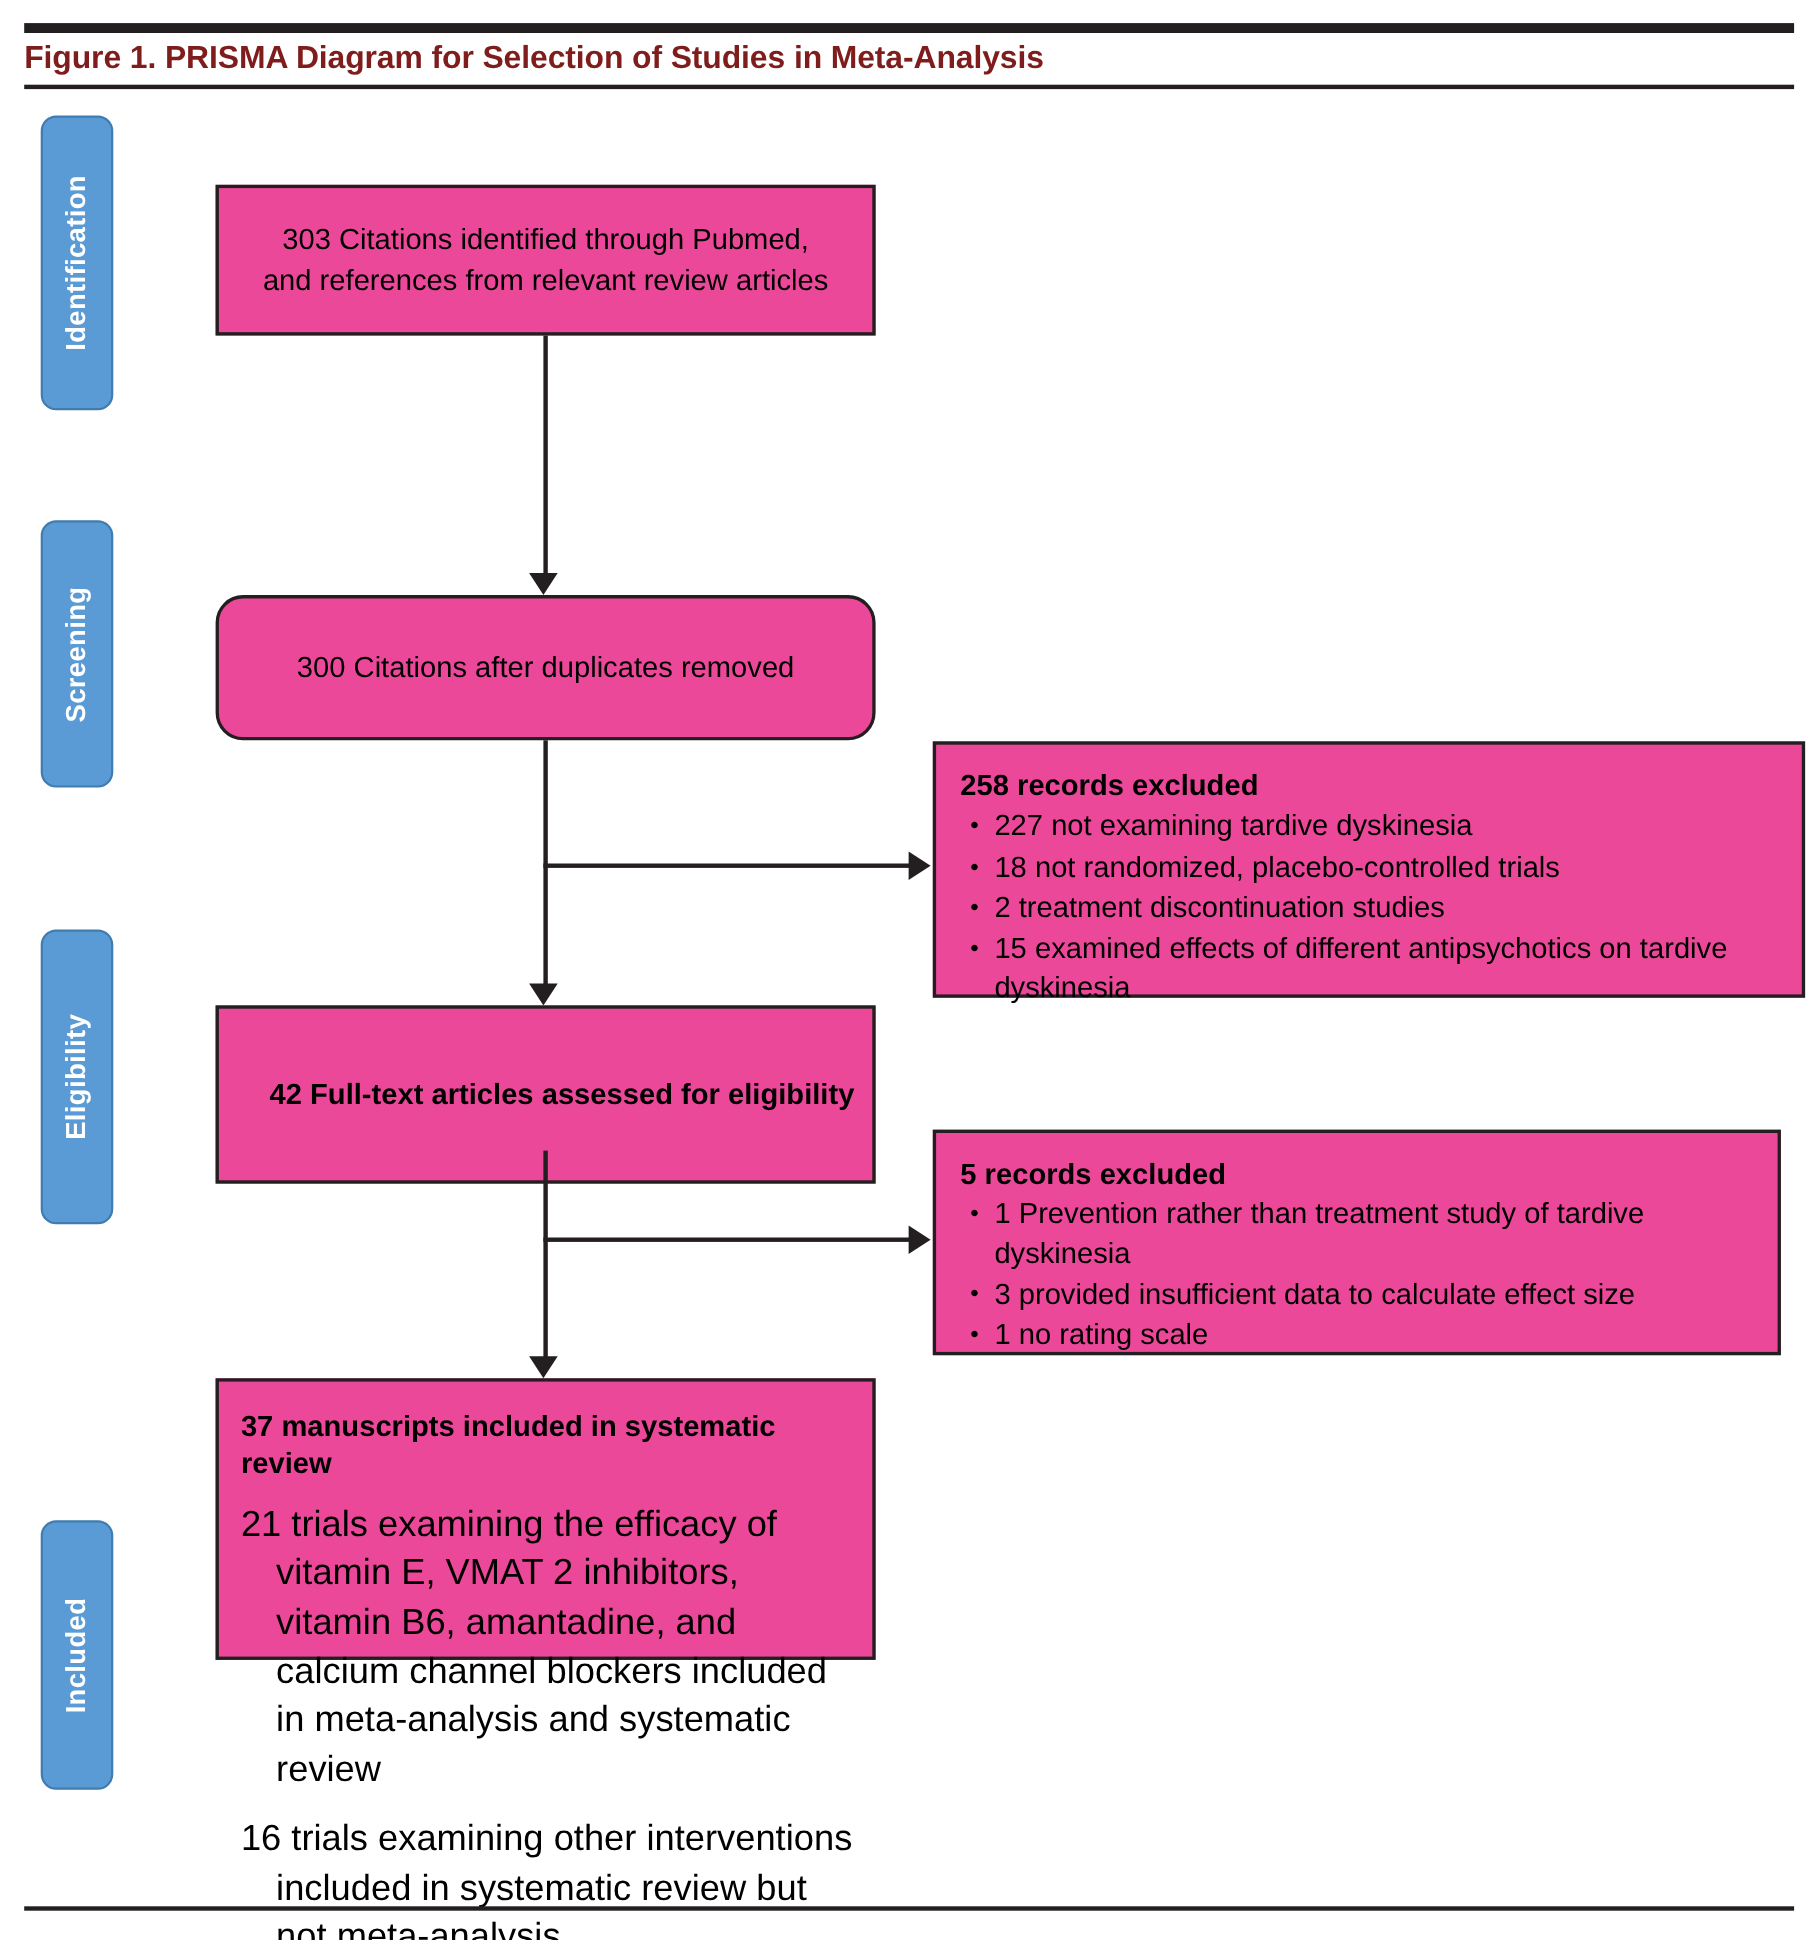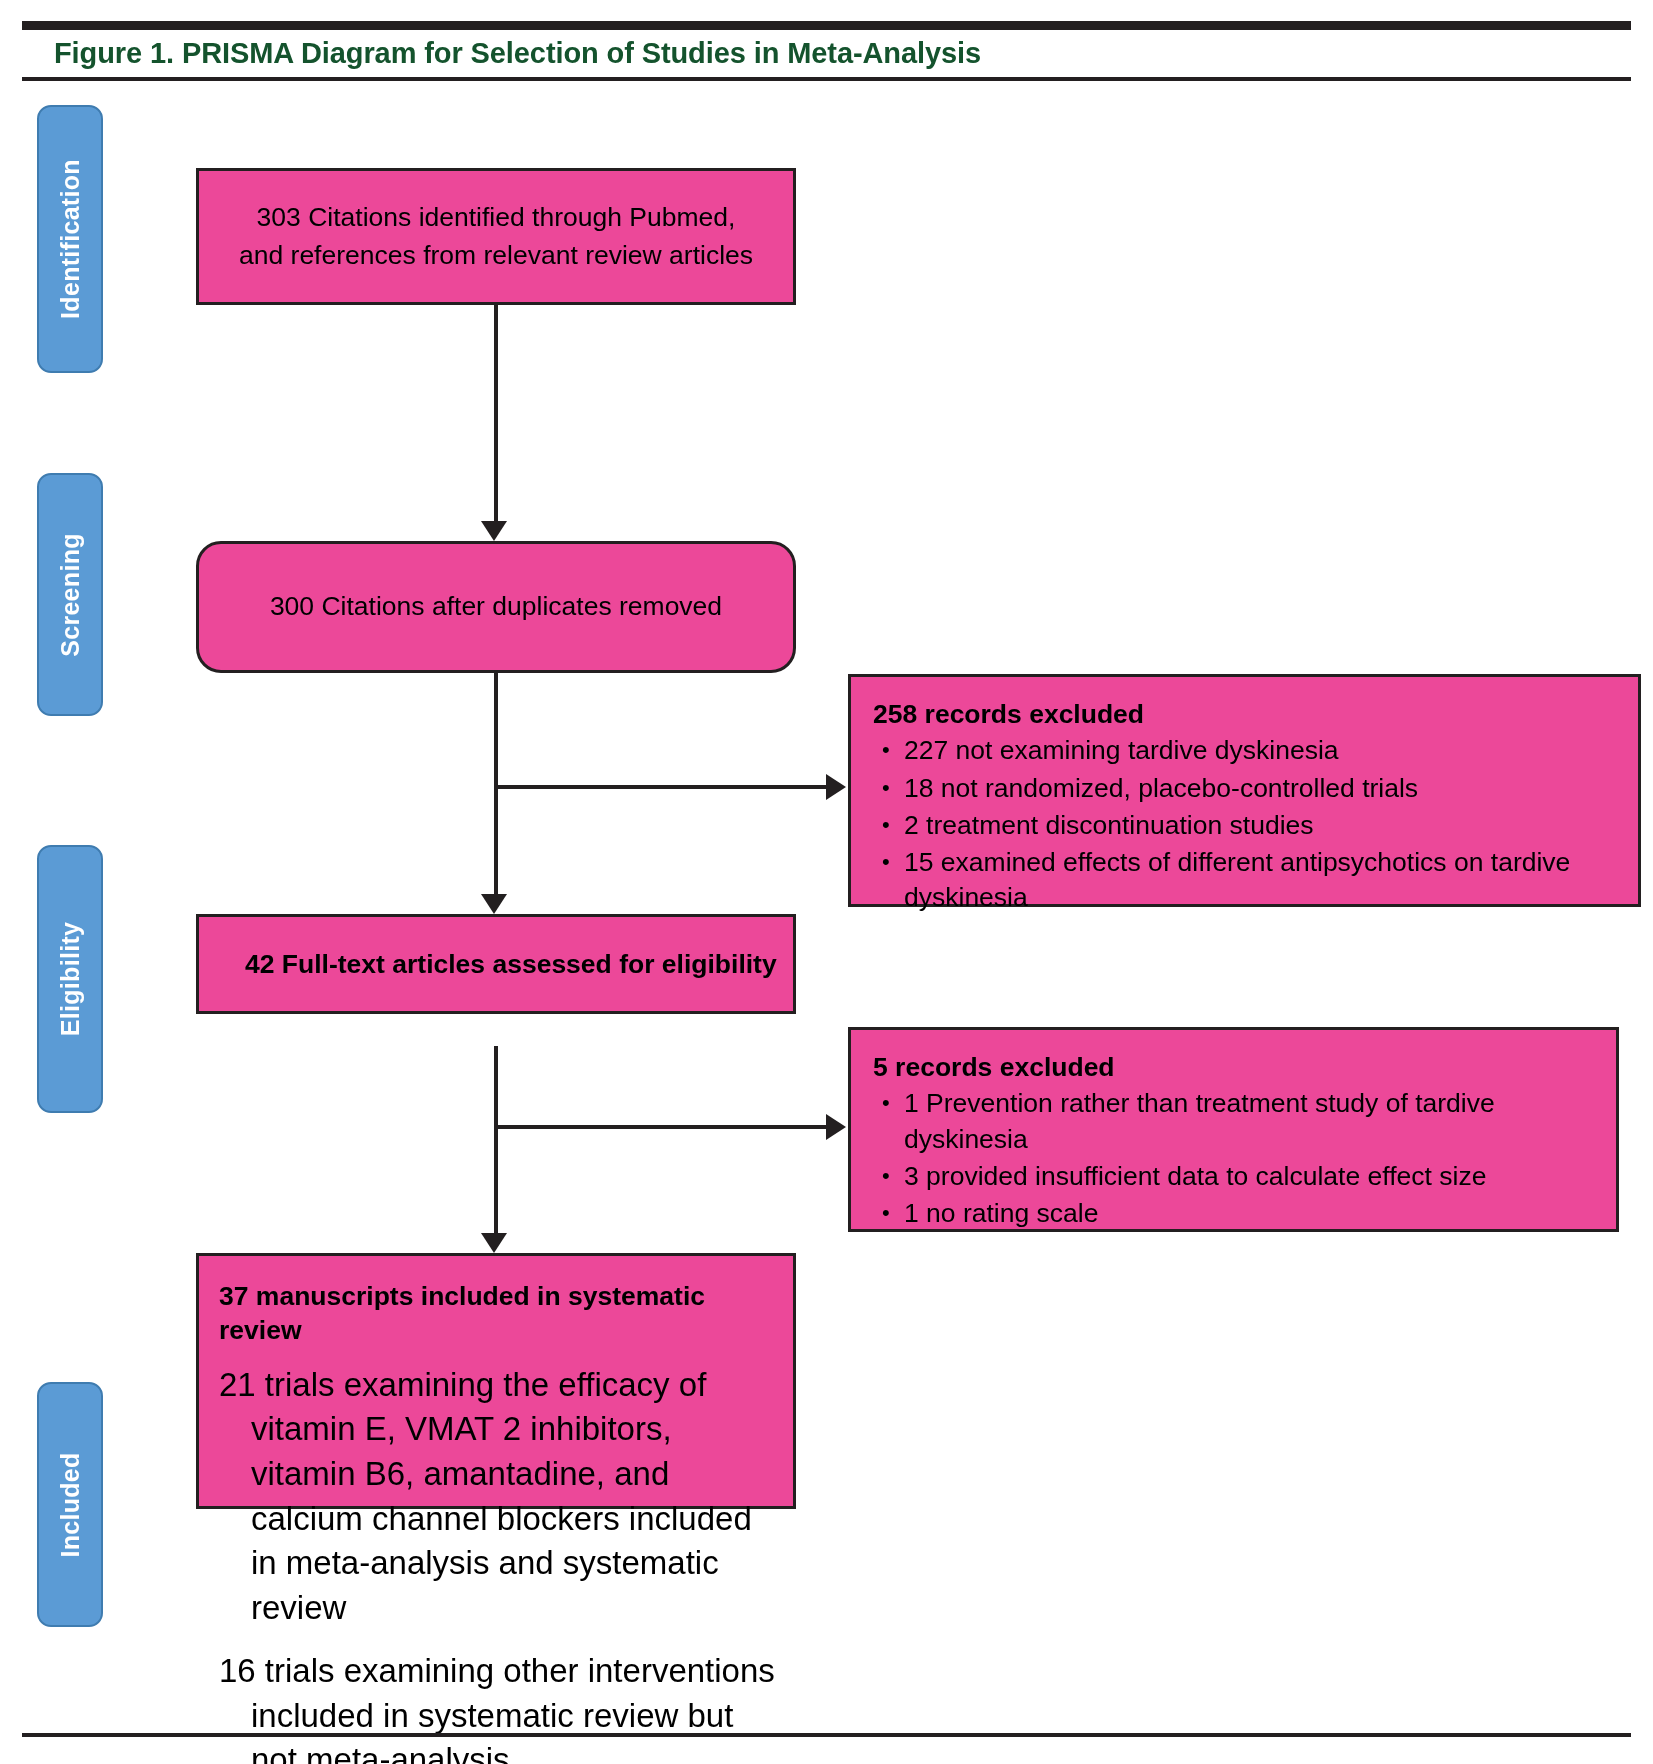--- a/index.html
+++ b/index.html
@@ -45,23 +45,22 @@
   #figure-title {
     position: absolute;
     left: 22px;
     top: 31px;
     width: 1600px;
     height: 44px;
     line-height: 44px;
     font-size: 29px;
     font-weight: bold;
     letter-spacing: -0.1px;
-    color: #14532d;
+    color: #7f1d1d;
     white-space: nowrap;
-    margin-left: 32px;
   }
 
   
   .stage-label {
     position: absolute;
     left: 37px;
     width: 66px;
     background: #5b9bd5;
     border: 2px solid #3f7cb0;
     border-radius: 14px;
@@ -138,21 +137,21 @@
     font-size: 33px;
     line-height: 1.35;
     padding-left: 32px;
     text-indent: -32px;
   }
 
   
   #box-identified   { left: 196px; top: 168px;  width: 600px; height: 137px; }
   #box-duplicates   { left: 196px; top: 541px;  width: 600px; height: 132px; border-radius: 25px; }
   #box-excluded-258 { left: 848px; top: 674px;  width: 793px; height: 233px; }
-  #box-fulltext     { left: 196px; top: 914px;  width: 600px; height: 100px; }
+  #box-fulltext     { left: 196px; top: 914px;  width: 600px; height: 162px; }
   #box-excluded-5   { left: 848px; top: 1027px; width: 771px; height: 205px; }
   #box-included     { left: 196px; top: 1253px; width: 600px; height: 256px; }
 
   #box-excluded-258 .box-inner,
   #box-excluded-5 .box-inner {
     padding: 20px 16px 10px 22px;
     justify-content: flex-start;
   }
   #box-included .box-inner {
     padding: 23px 14px 10px 20px;

